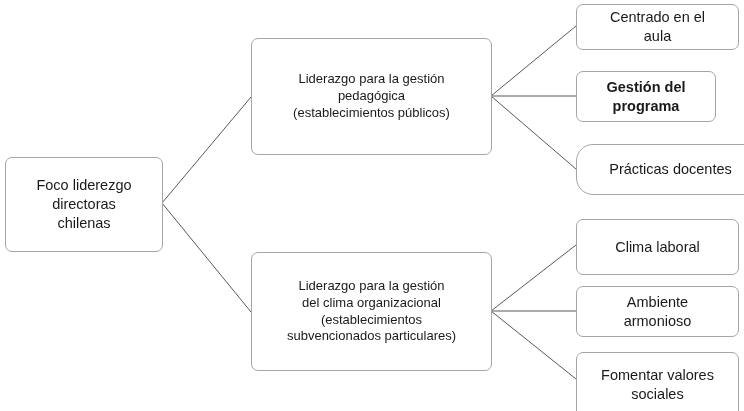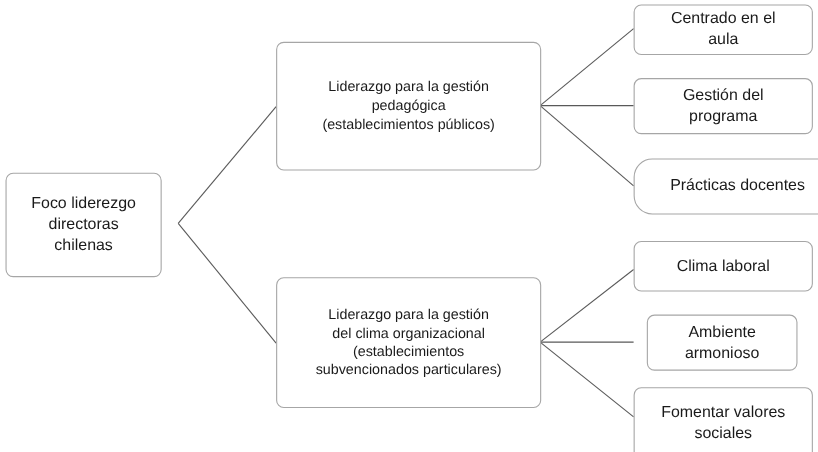--- a/index.html
+++ b/index.html
@@ -59,55 +59,55 @@
 
     <line x1="491" y1="96" x2="576" y2="26" stroke="#595959" stroke-width="1"></line>
     <line x1="491" y1="96" x2="576" y2="96" stroke="#595959" stroke-width="1"></line>
     <line x1="491" y1="96" x2="576" y2="169" stroke="#595959" stroke-width="1"></line>
 
     <line x1="491" y1="311" x2="576" y2="245" stroke="#595959" stroke-width="1"></line>
     <line x1="491" y1="311" x2="576" y2="311" stroke="#595959" stroke-width="1"></line>
     <line x1="491" y1="311" x2="576" y2="379" stroke="#595959" stroke-width="1"></line>
   </svg>
 
-  <div class="node node-root" style="left:5px; top:157px; width:142px; height:95px;">
+  <div class="node node-root" style="left:5px; top:157px; width:158px; height:95px;">
     <span class="label">Foco liderezgo
 directoras chilenas</span>
   </div>
 
   <div class="node node-mid" style="left:251px; top:38px; width:241px; height:117px;">
     <span class="label">Liderazgo para la gestión
 pedagógica
 (establecimientos públicos)</span>
   </div>
 
   <div class="node node-leaf" style="left:576px; top:4px; width:163px; height:46px;">
     <span class="label">Centrado en el aula</span>
   </div>
 
-  <div class="node node-leaf" style="left:576px; top:71px; width:163px; height:51px;">
+  <div class="node node-leaf" style="left:576px; top:71px; width:140px; height:51px;font-weight:bold;">
     <span class="label">Gestión del programa</span>
   </div>
 
   <div class="node node-leaf" style="left:576px; top:144px; width:189px; height:51px;border-radius:17px;">
     <span class="label">Prácticas docentes</span>
   </div>
 
   <div class="node node-mid" style="left:251px; top:252px; width:241px; height:119px;">
     <span class="label">Liderazgo para la gestión
 del clima organizacional
 (establecimientos
 subvencionados particulares)</span>
   </div>
 
-  <div class="node node-leaf" style="left:576px; top:219px; width:163px; height:46px;">
+  <div class="node node-leaf" style="left:576px; top:219px; width:163px; height:56px;">
     <span class="label">Clima laboral</span>
   </div>
 
-  <div class="node node-leaf" style="left:588px; top:286px; width:137px; height:51px;">
+  <div class="node node-leaf" style="left:576px; top:286px; width:163px; height:51px;">
     <span class="label">Ambiente armonioso</span>
   </div>
 
   <div class="node node-leaf" style="left:576px; top:352px; width:163px; height:66px;">
     <span class="label">Fomentar valores
 sociales</span>
   </div>
 
 </div>
 

